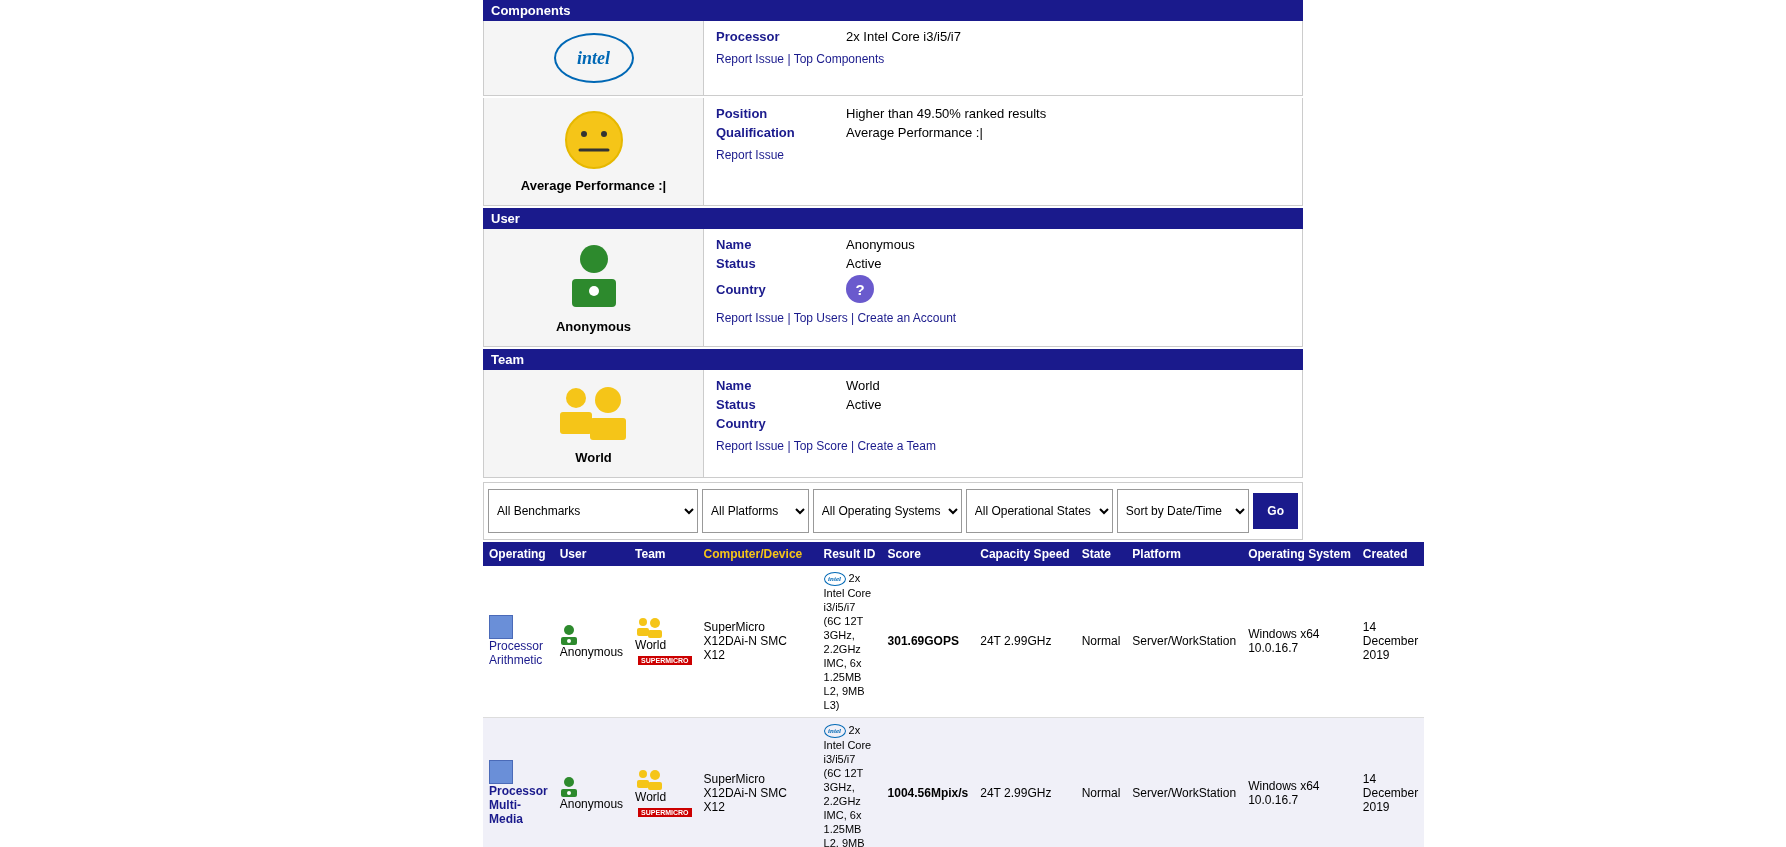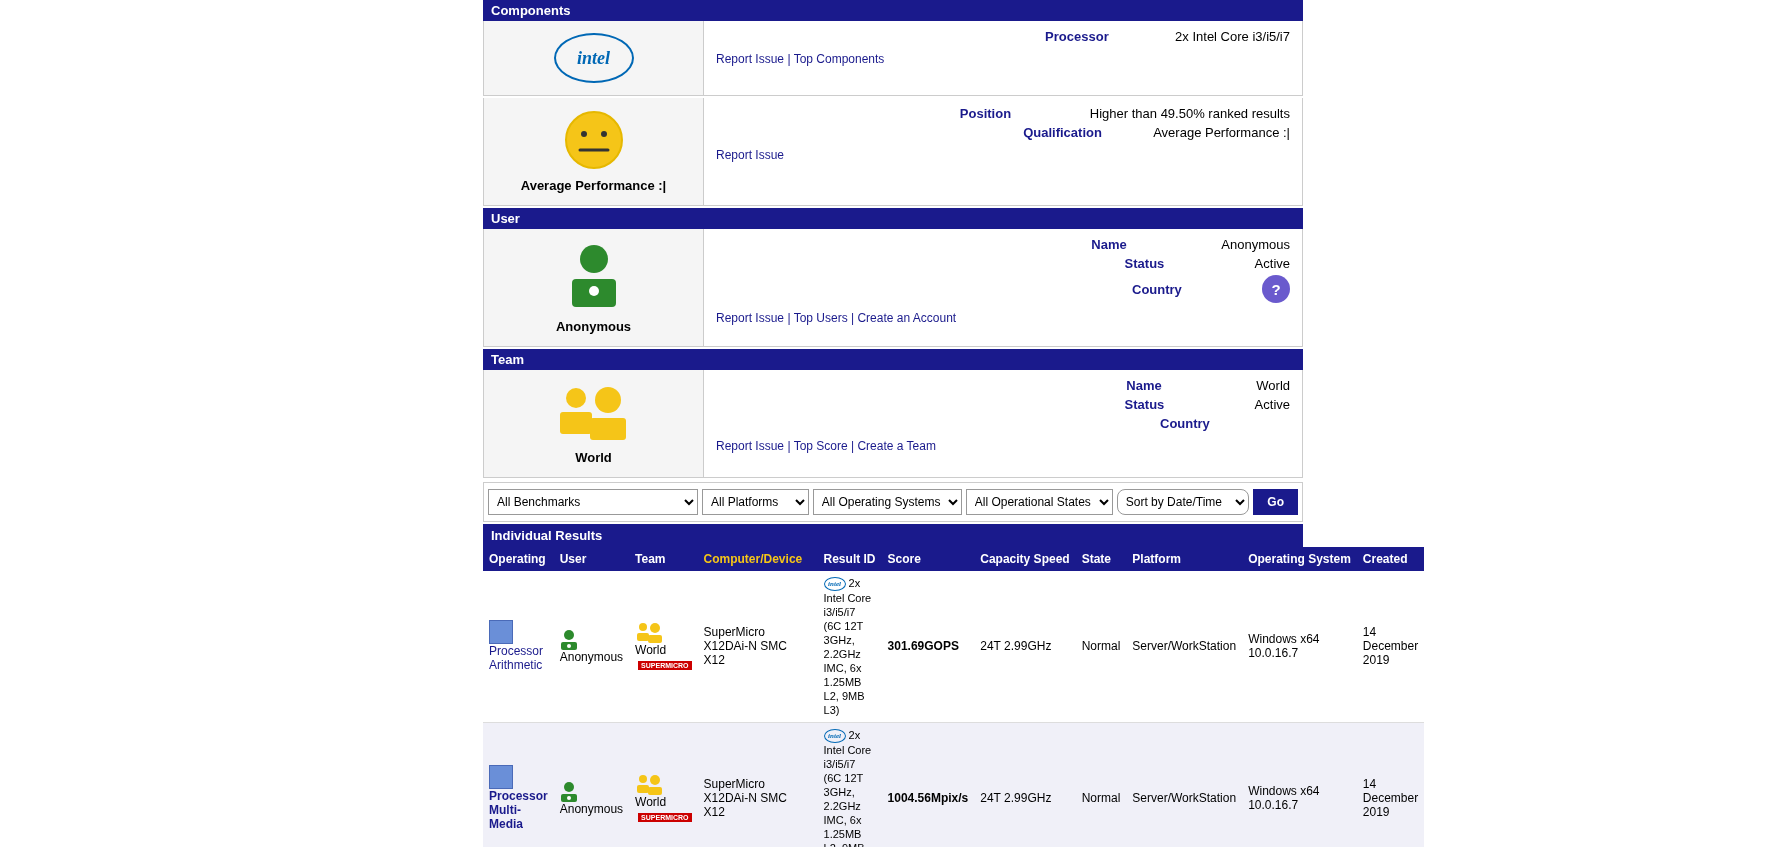--- a/index.html
+++ b/index.html
@@ -40,21 +40,20 @@
     
     .info-cell {
       flex: 1;
       padding: 8px 12px;
     }
     
     .info-row {
       display: flex;
       margin-bottom: 4px;
       align-items: flex-start;
-      justify-content: flex-end;
     }
     
     .info-key {
       font-weight: bold;
       color: #1a1a8c;
       width: 130px;
       min-width: 130px;
       font-size: 13px;
     }
     
@@ -115,42 +114,42 @@
       display: flex;
       align-items: center;
       padding: 6px 4px;
       background: #fff;
       border: 1px solid #ccc;
       margin-top: 4px;
       gap: 4px;
     }
     
     .filter-select {
-      height: 26px;
+      height: 44px;
       border: 1px solid #999;
       font-size: 12px;
       background: #fff;
       padding: 0 4px;
       cursor: pointer;
     }
     
     .filter-select-wide { width: 320px; }
     .filter-select-med { width: 160px; }
     .filter-select-sm { width: 190px; }
-    .filter-select-sort { width: 200px; border-radius: 8px; }
+    .filter-select-sort { width: 200px; }
     
     .go-btn {
       background: #1a1a8c;
       color: white;
       border: none;
       padding: 4px 14px;
       font-size: 12px;
       font-weight: bold;
       cursor: pointer;
-      height: 26px;
+      height: 36px;
     }
     
     
     .results-section {
       margin-top: 2px;
     }
     
     .results-header {
       background: #1a1a8c;
       color: #fff;
@@ -327,21 +326,20 @@
     <select class="filter-select filter-select-sm">
       <option>All Operational States</option>
     </select>
     <select class="filter-select filter-select-sort">
       <option>Sort by Date/Time</option>
     </select>
     <button class="go-btn">Go</button>
   </div>
 
   <div class="results-section">
-    <div class="results-header">Individual Results</div>
     <table class="results-table">
       <thead>
         <tr>
           <th>Operating</th>
           <th>User</th>
           <th>Team</th>
           <th style="color:#f5c518;">Computer/Device</th>
           <th>Result ID</th>
           <th>Score</th>
           <th>Capacity Speed</th>

